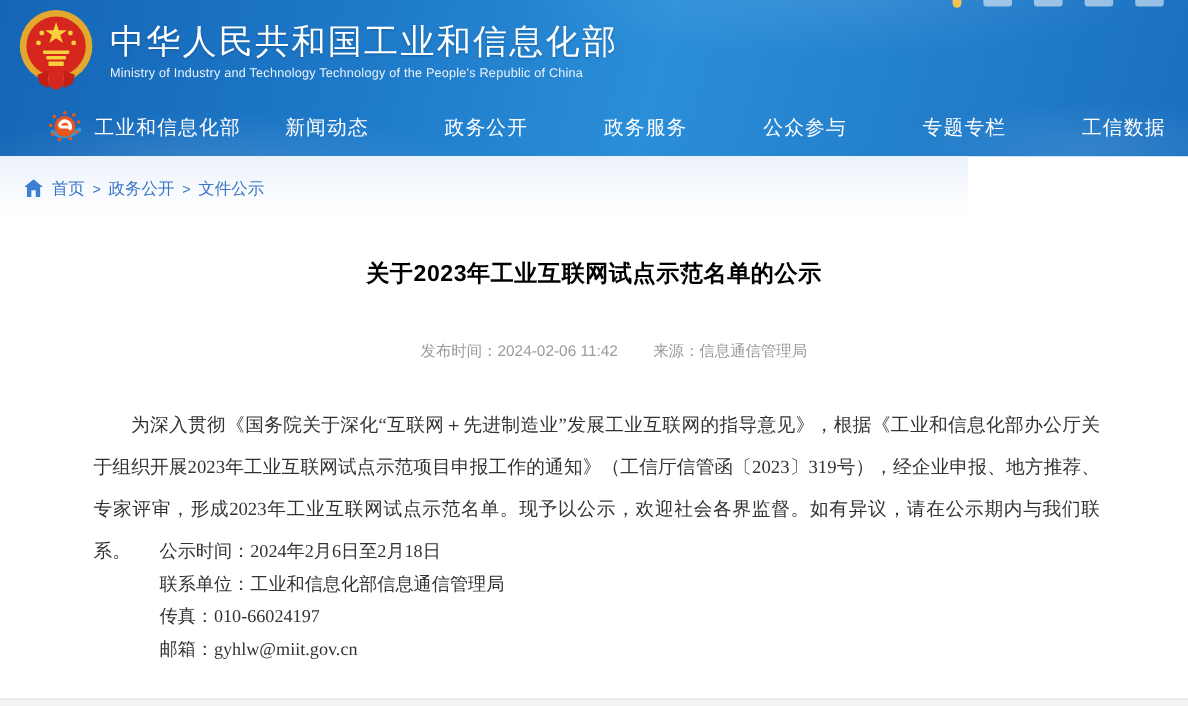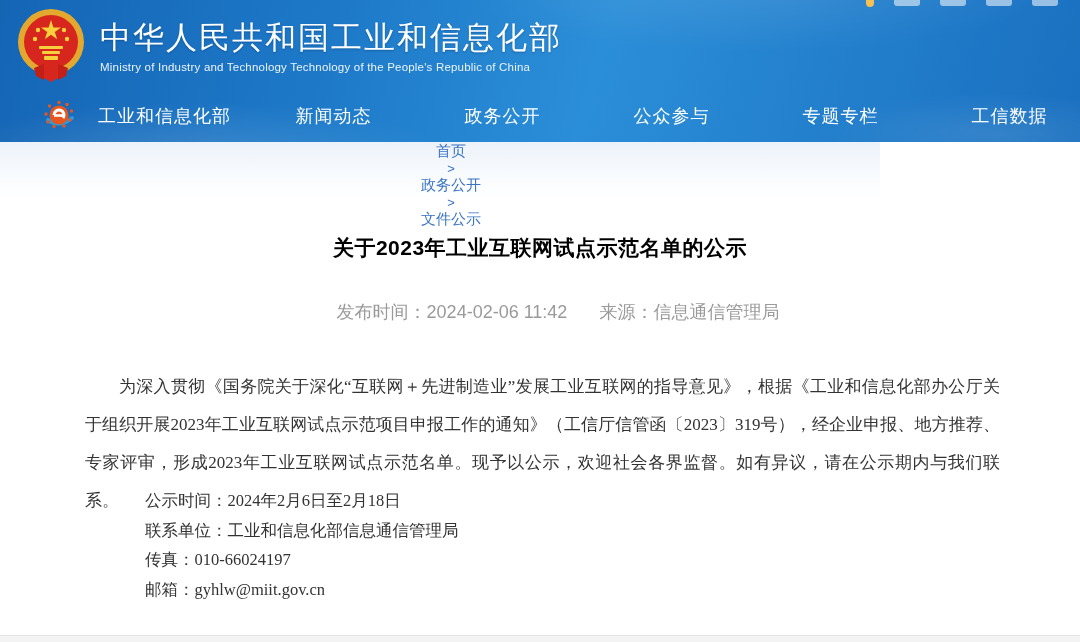--- a/index.html
+++ b/index.html
@@ -39,30 +39,30 @@
   .nav-row { position:absolute; bottom:2px; left:0; width:1080px; height:48px;
              display:flex; align-items:center; z-index:2;margin-left:24px; }
   .nav-logo { width:40px; height:36px; margin-left:16px; flex:0 0 auto; }
   .nav-items { flex:1; display:flex; margin-right:10px; }
   .nav-item { flex:1; text-align:center; color:#fff; font-size:18px; letter-spacing:1px;
               cursor:pointer; white-space:nowrap; }
 
   
   .breadcrumb-bar { position:absolute; top:142px; left:0; width:880px; height:58px;
             background:linear-gradient(180deg,#ecf2fa 0%,#f8fbfe 55%,#ffffff 100%);
-            display:flex; align-items:center; padding-left:22px;flex-direction:column; }
+            display:flex; align-items:center; padding-left:22px; }
   .home-icon { width:17px; height:16px; margin-right:8px; }
   .crumb { color:#3a74c2; font-size:15px; cursor:pointer; }
   .crumb-sep { color:#3a74c2; font-size:13px; margin:0 7px; }
 
   
   .article-title { position:absolute; top:234px; left:0; width:1080px; text-align:center;
             font-size:21px; font-weight:bold; color:#000; letter-spacing:.5px; }
-  .article-meta { position:absolute; top:300px; left:0; width:1080px; text-align:center;
-            color:#9a9a9a; font-size:18px;padding-left:36px; }
+  .article-meta { position:absolute; top:311px; left:0; width:1080px; text-align:center;
+            color:#9a9a9a; font-size:14px;padding-left:36px; }
   .meta-gap { display:inline-block; width:32px; }
 
   .article-body { font-family:"Liberation Serif","DejaVu Serif",serif; color:#333; }
   .para { position:absolute; top:368px; left:85px; width:915px; text-indent:2em;
           font-size:17px; line-height:38px; text-align:justify; }
   .contact { position:absolute; top:486px; left:145px; font-size:16.5px; line-height:29.5px; }
 
   .bottom-strip { position:absolute; bottom:0; left:0; width:1080px; height:7px;
             background:#f3f3f3; border-top:1px solid #e3e3e3; }
 </style>
@@ -119,20 +119,21 @@
             <circle cx="14" cy="28.5" r="1.7"></circle>
           <circle cx="8" cy="24" r="1.7"></circle>
             <circle cx="6" cy="16" r="1.7"></circle>
           <circle cx="9.5" cy="8" r="1.7"></circle>
         </g>
       </svg>
       <div class="nav-items">
         <span class="nav-item">工业和信息化部</span>
         <span class="nav-item">新闻动态</span>
         <span class="nav-item">政务公开</span>
+        <span class="nav-item">政务服务</span>
         <span class="nav-item">公众参与</span>
         <span class="nav-item">专题专栏</span>
         <span class="nav-item">工信数据</span>
       </div>
     </div>
   </div>
 
   <div class="breadcrumb-bar">
     <svg class="home-icon" viewBox="0 0 17 16">
       <path d="M8.5 0 L17 7 L14.5 7 L14.5 16 L10.5 16 L10.5 10 L6.5 10 L6.5 16 L2.5 16 L2.5 7 L0 7 Z" fill="#3d7fd0"></path>

